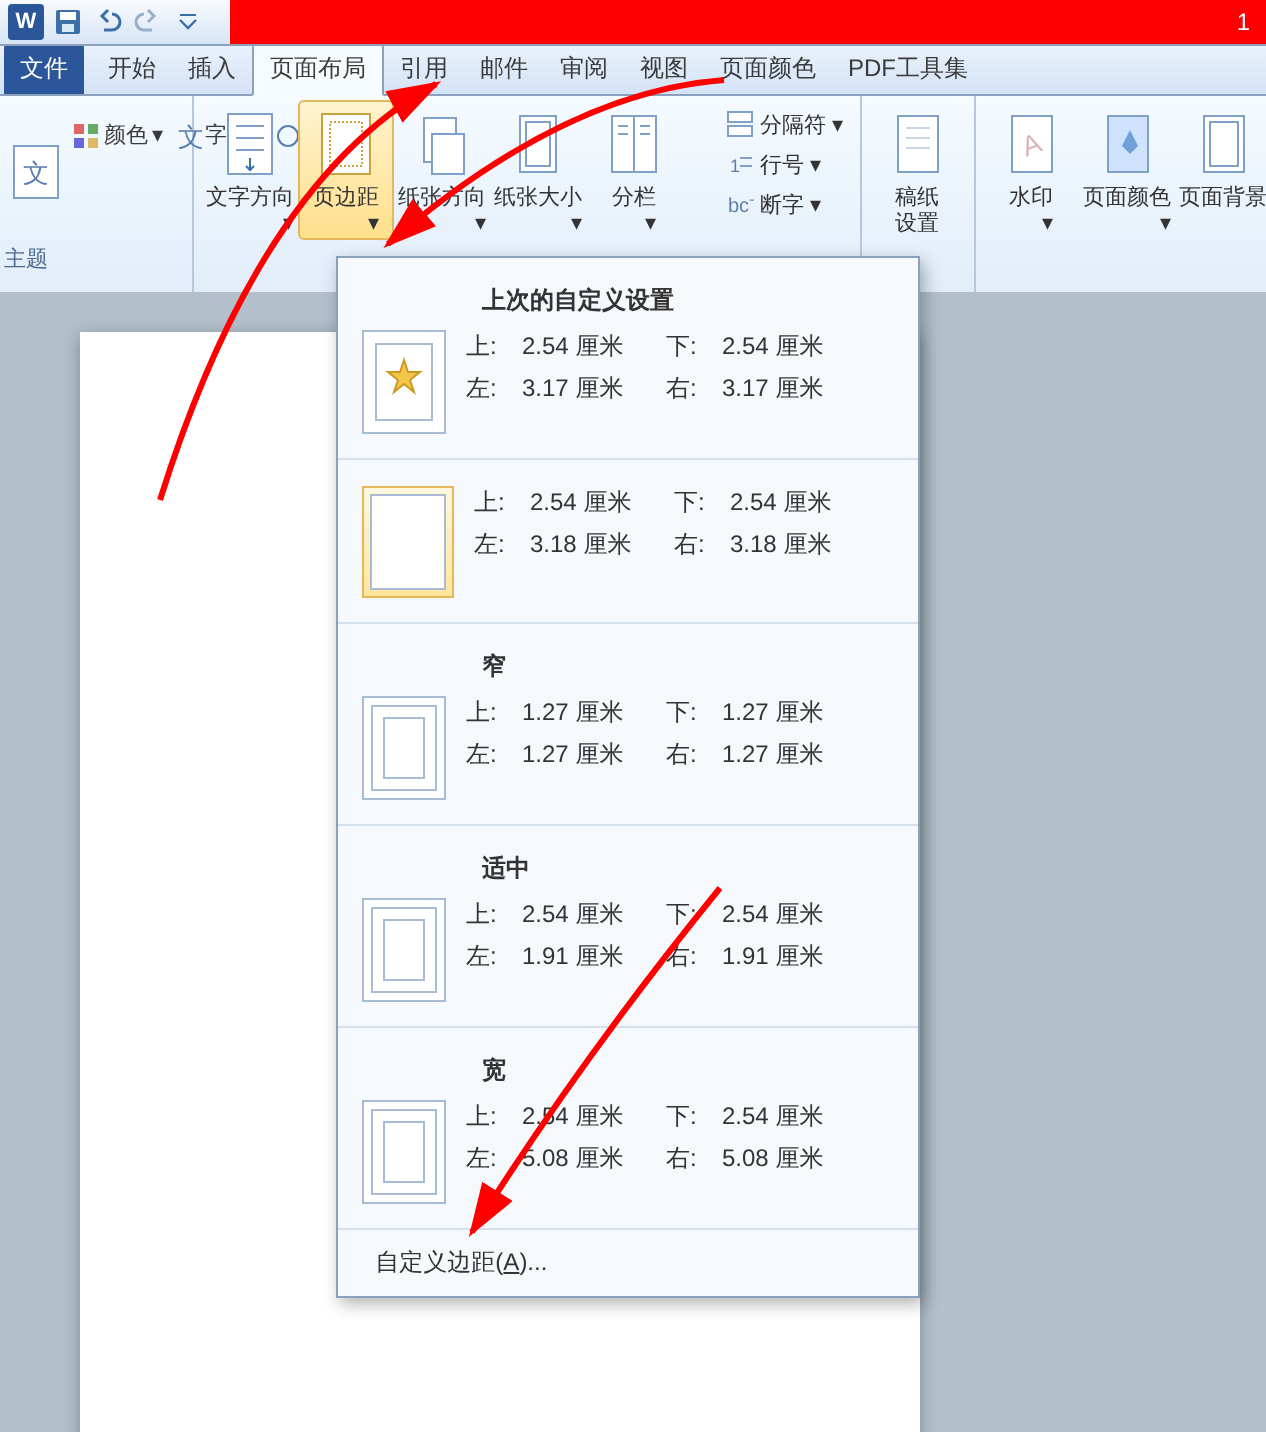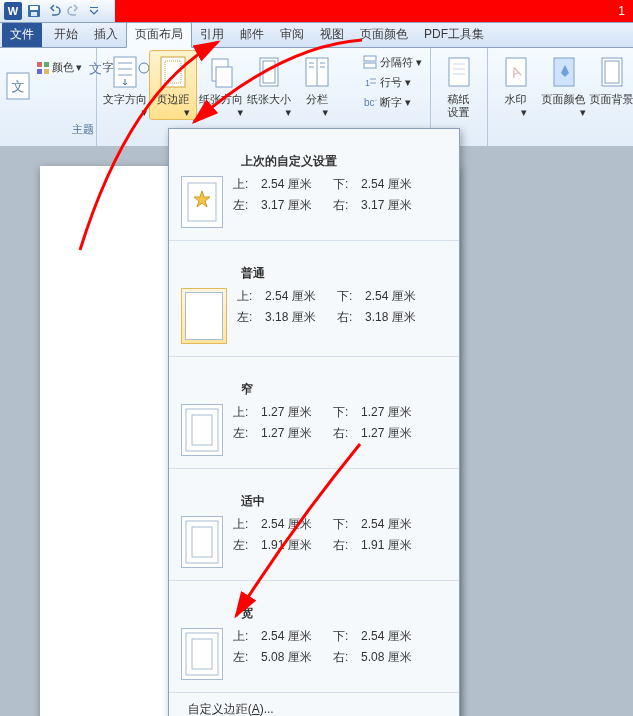--- a/index.html
+++ b/index.html
@@ -7,34 +7,34 @@
   .wordicon{width:18px;height:18px;margin:0 4px;background:#2b579a;border-radius:2px;color:#fff;font-weight:bold;font-size:11px;text-align:center;line-height:18px}
   .qat{display:flex;gap:4px;align-items:center}
   .qatbtn{width:16px;height:16px;display:flex;align-items:center;justify-content:center;color:#3b5977}
   .red-exposed{position:absolute;top:0;right:0;height:22px;width:510px;background:#f00;color:#fff;text-align:right;padding-right:8px;line-height:22px;font-size:12px}
   .tabs{height:24px;background:linear-gradient(#e9f1fb,#d3e3f6);border-bottom:1px solid #8ba0bc;display:flex;align-items:flex-end;padding-left:2px}
   .tab{padding:4px 8px 4px;color:#3b3b3b;cursor:default}
   .tab.file{background:#2b579a;color:#fff;border-radius:2px 2px 0 0;margin-right:4px}
   .tab.active{background:#f5fbff;border:1px solid #8ba0bc;border-bottom:1px solid #f5fbff;border-radius:3px 3px 0 0;margin-bottom:-1px}
   .ribbon{height:98px;background:linear-gradient(#f5fbff,#e2edf9);border-bottom:1px solid #8ba0bc;display:flex}
   .group{border-right:1px solid #b6c8de;display:flex;flex-direction:column;align-items:center;padding:2px 4px 0}
-  .grouplabel{font-size:11px;color:#4a6a92;padding:2px 0;width:100%;text-align:right}
+  .grouplabel{font-size:11px;color:#4a6a92;padding:2px 0;width:100%;text-align:left}
   .theme-col{display:flex;flex-direction:row;gap:1px;width:34px}
   .theme-item{height:20px;display:flex;align-items:center;gap:2px;font-size:11px;color:#3b3b3b;padding:0 2px;white-space:nowrap}
   .theme-bigicon{width:32px;height:62px;display:flex;align-items:center;justify-content:center}
   .bigbtn{display:flex;flex-direction:column;align-items:center;width:46px;padding-top:2px;border:1px solid transparent;border-radius:3px}
   .bigbtn.sel{background:linear-gradient(#fff3cf,#ffe08c);border:1px solid #e6b85e}
   .bigbtn .ico{width:32px;height:40px;display:flex;align-items:center;justify-content:center}
   .bigbtn .lbl{font-size:11px;text-align:right;line-height:13px;white-space:nowrap}
   .stackbtn{display:flex;flex-direction:column;gap:0;margin-top:2px;margin-left:18px}
   .stackitem{height:20px;display:flex;align-items:center;gap:3px;padding:0 4px;font-size:11px;white-space:nowrap}
   .workspace{position:absolute;top:146px;left:0;right:0;bottom:0;background:#b3c0cb}
   .page{position:absolute;top:20px;left:40px;width:420px;height:560px;background:#fff;box-shadow:0 2px 8px rgba(0,0,0,.3)}
   .dropdown{position:absolute;top:128px;left:168px;width:290px;background:#f6f9fc;border:1px solid #8ba0bc;box-shadow:2px 3px 8px rgba(0,0,0,.3);z-index:10}
-  .dd-section{padding:24px 12px 12px;border-bottom:1px solid #d6e0ea}
+  .dd-section{padding:13px 12px 12px;border-bottom:1px solid #d6e0ea}
   .dd-title{font-weight:bold;margin-bottom:6px;padding-left:60px}
   .dd-row{display:flex;align-items:flex-start;gap:10px}
   .dd-icon{width:40px;height:50px;border:1px solid #a7bcd4;background:#fff;display:flex;align-items:center;justify-content:center;flex:none}
   .dd-icon.sel{border:1px solid #e6b85e;background:linear-gradient(#fff7df,#ffe59c);padding:2px}
   .dd-icon.sel .inner{width:36px;height:46px;background:#fff;border:1px solid #a7bcd4}
   .dd-vals{flex:1;display:grid;grid-template-columns:28px 72px 28px 62px;row-gap:4px;font-size:12px;color:#333}
   .dd-custom{padding:8px 12px;font-size:12px}
   .dd-custom u{text-decoration:underline}
   svg{display:block}
   .arrow{position:absolute;z-index:50;pointer-events:none}
@@ -256,21 +256,20 @@
           <span>下:</span>
           <span>2.54 厘米</span>
           <span>左:</span>
           <span>3.17 厘米</span>
           <span>右:</span>
           <span>3.17 厘米</span>
         </div>
       </div>
     </div>
     <div class="dd-section">
-      <div class="dd-title">普通</div>
       <div class="dd-row">
         <div class="dd-icon sel">
           <div class="inner"></div>
         </div>
         <div class="dd-vals">
           <span>上:</span>
           <span>2.54 厘米</span>
           <span>下:</span>
           <span>2.54 厘米</span>
           <span>左:</span>

